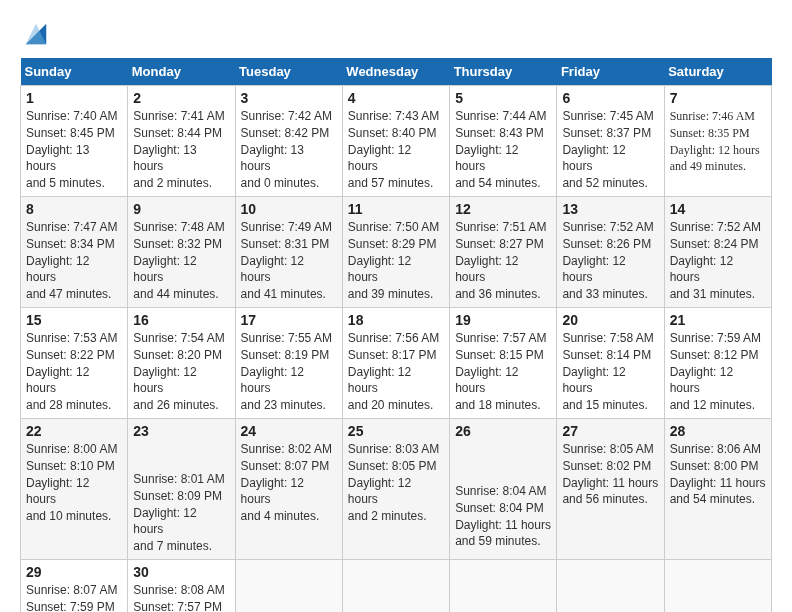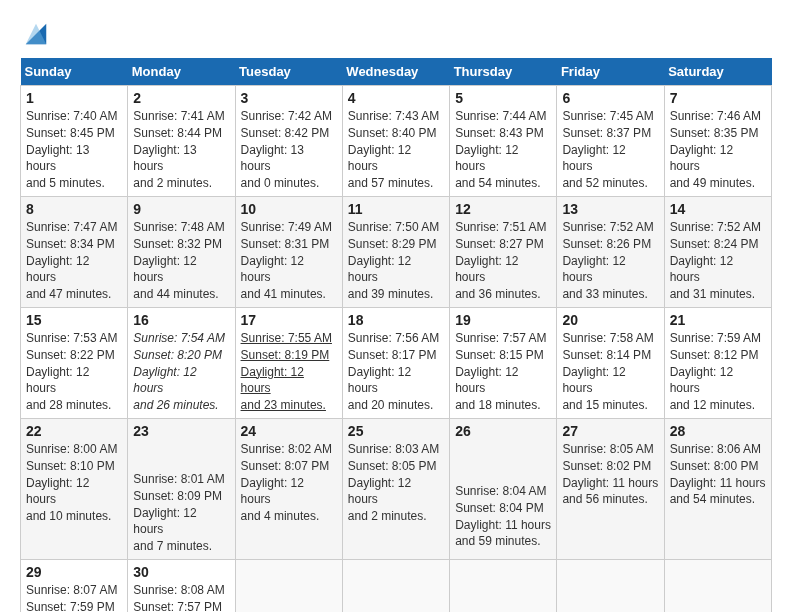--- a/index.html
+++ b/index.html
@@ -164,21 +164,21 @@
         </td>
         <td>
           <span class="day-num">6</span>
           <div class="day-info" style="white-space: pre-line;">Sunrise: 7:45 AM
 Sunset: 8:37 PM
 Daylight: 12 hours
 and 52 minutes.</div>
         </td>
         <td>
           <span class="day-num">7</span>
-          <div class="day-info" style="white-space: pre-line;">Sunrise: 7:46 AM
+          <div class="day-info" style="white-space: pre-line; font-family: Liberation Serif, serif;">Sunrise: 7:46 AM
 Sunset: 8:35 PM
 Daylight: 12 hours
 and 49 minutes.</div>
         </td>
       </tr>
       <tr>
         <td>
           <span class="day-num">8</span>
           <div class="day-info" style="white-space: pre-line;">Sunrise: 7:47 AM
 Sunset: 8:34 PM
@@ -231,28 +231,28 @@
       <tr>
         <td>
           <span class="day-num">15</span>
           <div class="day-info" style="white-space: pre-line;">Sunrise: 7:53 AM
 Sunset: 8:22 PM
 Daylight: 12 hours
 and 28 minutes.</div>
         </td>
         <td>
           <span class="day-num">16</span>
-          <div class="day-info" style="white-space: pre-line; font-style: italic;">Sunrise: 7:54 AM
+          <div class="day-info" style="white-space: pre-line;">Sunrise: 7:54 AM
 Sunset: 8:20 PM
 Daylight: 12 hours
 and 26 minutes.</div>
         </td>
         <td>
           <span class="day-num">17</span>
-          <div class="day-info" style="white-space: pre-line; text-decoration: underline;">Sunrise: 7:55 AM
+          <div class="day-info" style="white-space: pre-line;">Sunrise: 7:55 AM
 Sunset: 8:19 PM
 Daylight: 12 hours
 and 23 minutes.</div>
         </td>
         <td>
           <span class="day-num">18</span>
           <div class="day-info" style="white-space: pre-line;">Sunrise: 7:56 AM
 Sunset: 8:17 PM
 Daylight: 12 hours
 and 20 minutes.</div>

